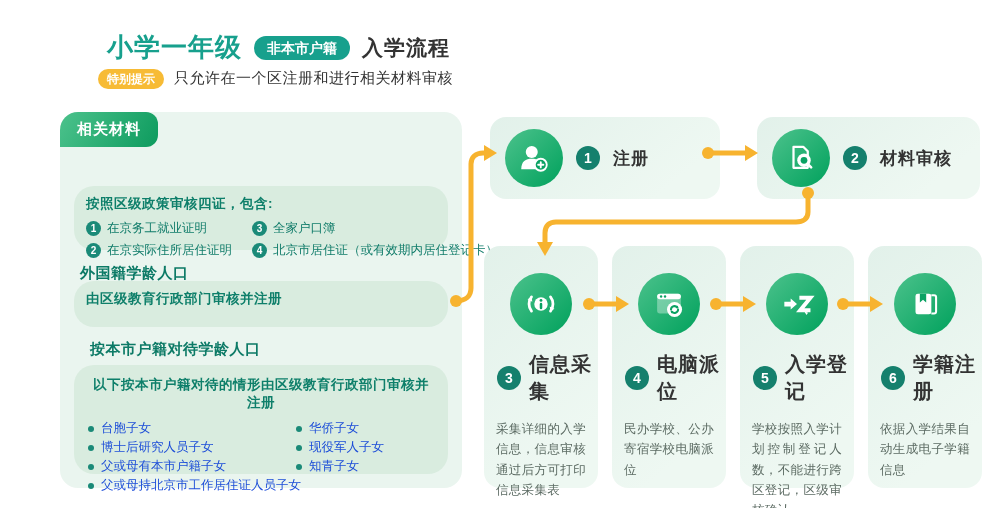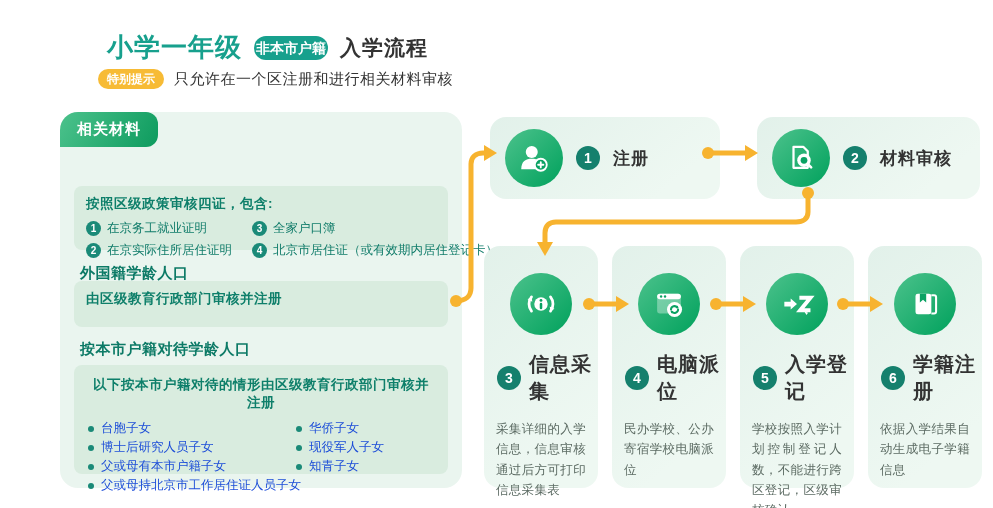--- a/index.html
+++ b/index.html
@@ -7,41 +7,41 @@
   body {
     position:relative;
     background:#ffffff;
     font-family:"Liberation Sans", sans-serif;
     overflow:hidden;
   }
   
   .title-row{ position:absolute; left:63px; top:30px; display:flex; align-items:center; gap:12px;margin-left:44px; }
   .main-title{ font-size:26px; font-weight:800; color:#17a08d; letter-spacing:1px; }
   .residence-badge{ background:#17a08d; color:#fff; font-size:14px; font-weight:700;
-    padding:5px 2px; border-radius:16px; line-height:1; }
+    padding:5px 13px; border-radius:16px; line-height:1; }
   .sub-title{ font-size:21px; font-weight:600; color:#333; letter-spacing:1px; }
-  .notice-row{ position:absolute; left:63px; top:69px; display:flex; align-items:flex-end; gap:10px;padding-left:35px; }
+  .notice-row{ position:absolute; left:63px; top:69px; display:flex; align-items:flex-start; gap:10px;padding-left:35px; }
   .notice-badge{ background:#f7bb35; color:#fff; font-size:12px; font-weight:700;
     padding:4px 9px; border-radius:12px; line-height:1; }
   .notice-text{ font-size:15px; color:#333; letter-spacing:0.5px; }
 
   
   .panel{ position:absolute; left:60px; top:112px; width:402px; height:376px;
     background:#eaf5ef; border-radius:18px; }
   .panel-tag{ position:absolute; left:0; top:0;
     background:linear-gradient(120deg,#4cc28c 0%,#0d9b5e 100%);
     color:#fff; font-size:15px; font-weight:700; letter-spacing:1px;
     padding:8px 17px; border-radius:18px 12px 12px 0; }
   .sec-heading{ position:absolute; left:20px; font-size:15px; font-weight:800;
     color:#0c7a66; letter-spacing:0.5px; }
   .sec1-heading{ top:46px; }
   .sec2-heading{ top:152px; }
-  .sec3-heading{ top:228px; }
+  .sec3-heading{ top:228px;margin-left:10px; }
   .inner-box{ position:absolute; left:14px; width:374px; background:#d9ecdf;
-    border-radius:8px; }
+    border-radius:20px; }
   .box1{ top:74px; height:64px; padding:9px 12px; }
   .box-title{ font-size:13.5px; font-weight:800; color:#0e7f6a; letter-spacing:0.5px; }
   .cert-grid{ display:grid; grid-template-columns:166px auto; grid-row-gap:5px; margin-top:7px; }
   .cert-item{ display:flex; align-items:center; gap:6px; font-size:12.5px; color:#117c6a; white-space:nowrap; }
   .num-dot{ width:15px; height:15px; min-width:15px; border-radius:50%; background:#1a8a78;
     color:#fff; font-size:10px; font-weight:700; display:flex; align-items:center; justify-content:center; }
   .box2{ top:169px; height:46px; padding:9px 12px; }
   .box3{ top:253px; height:109px; padding:11px 14px;text-align:center; }
   .bullet-cols{ display:flex; margin-top:7px; }
   .bullet-col1{ width:208px; }

